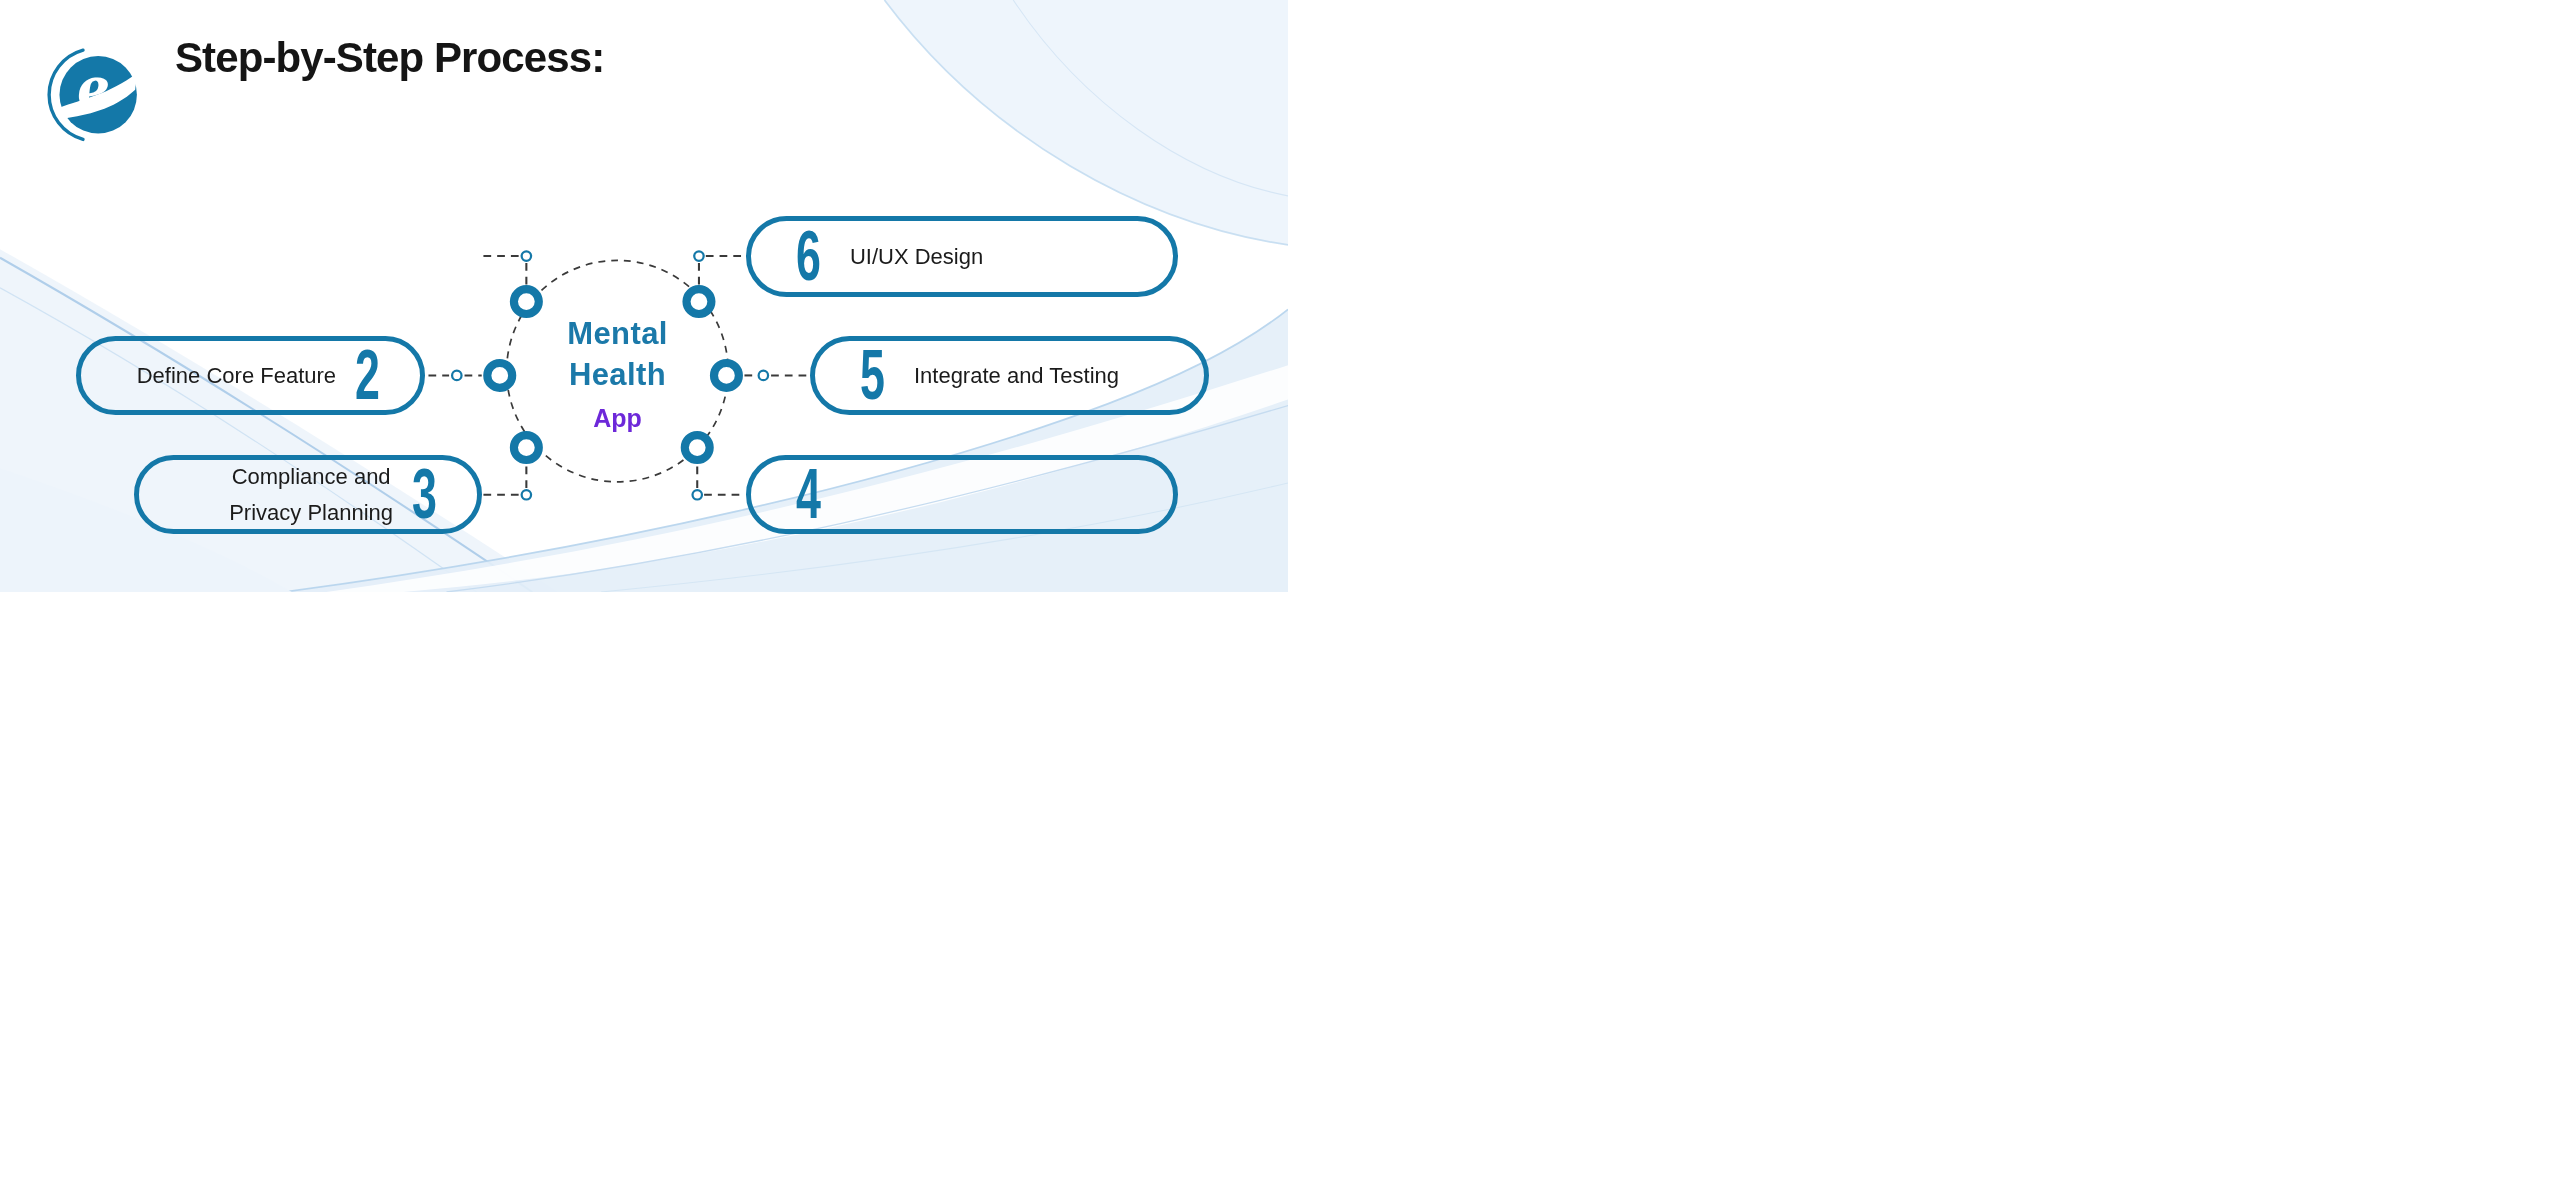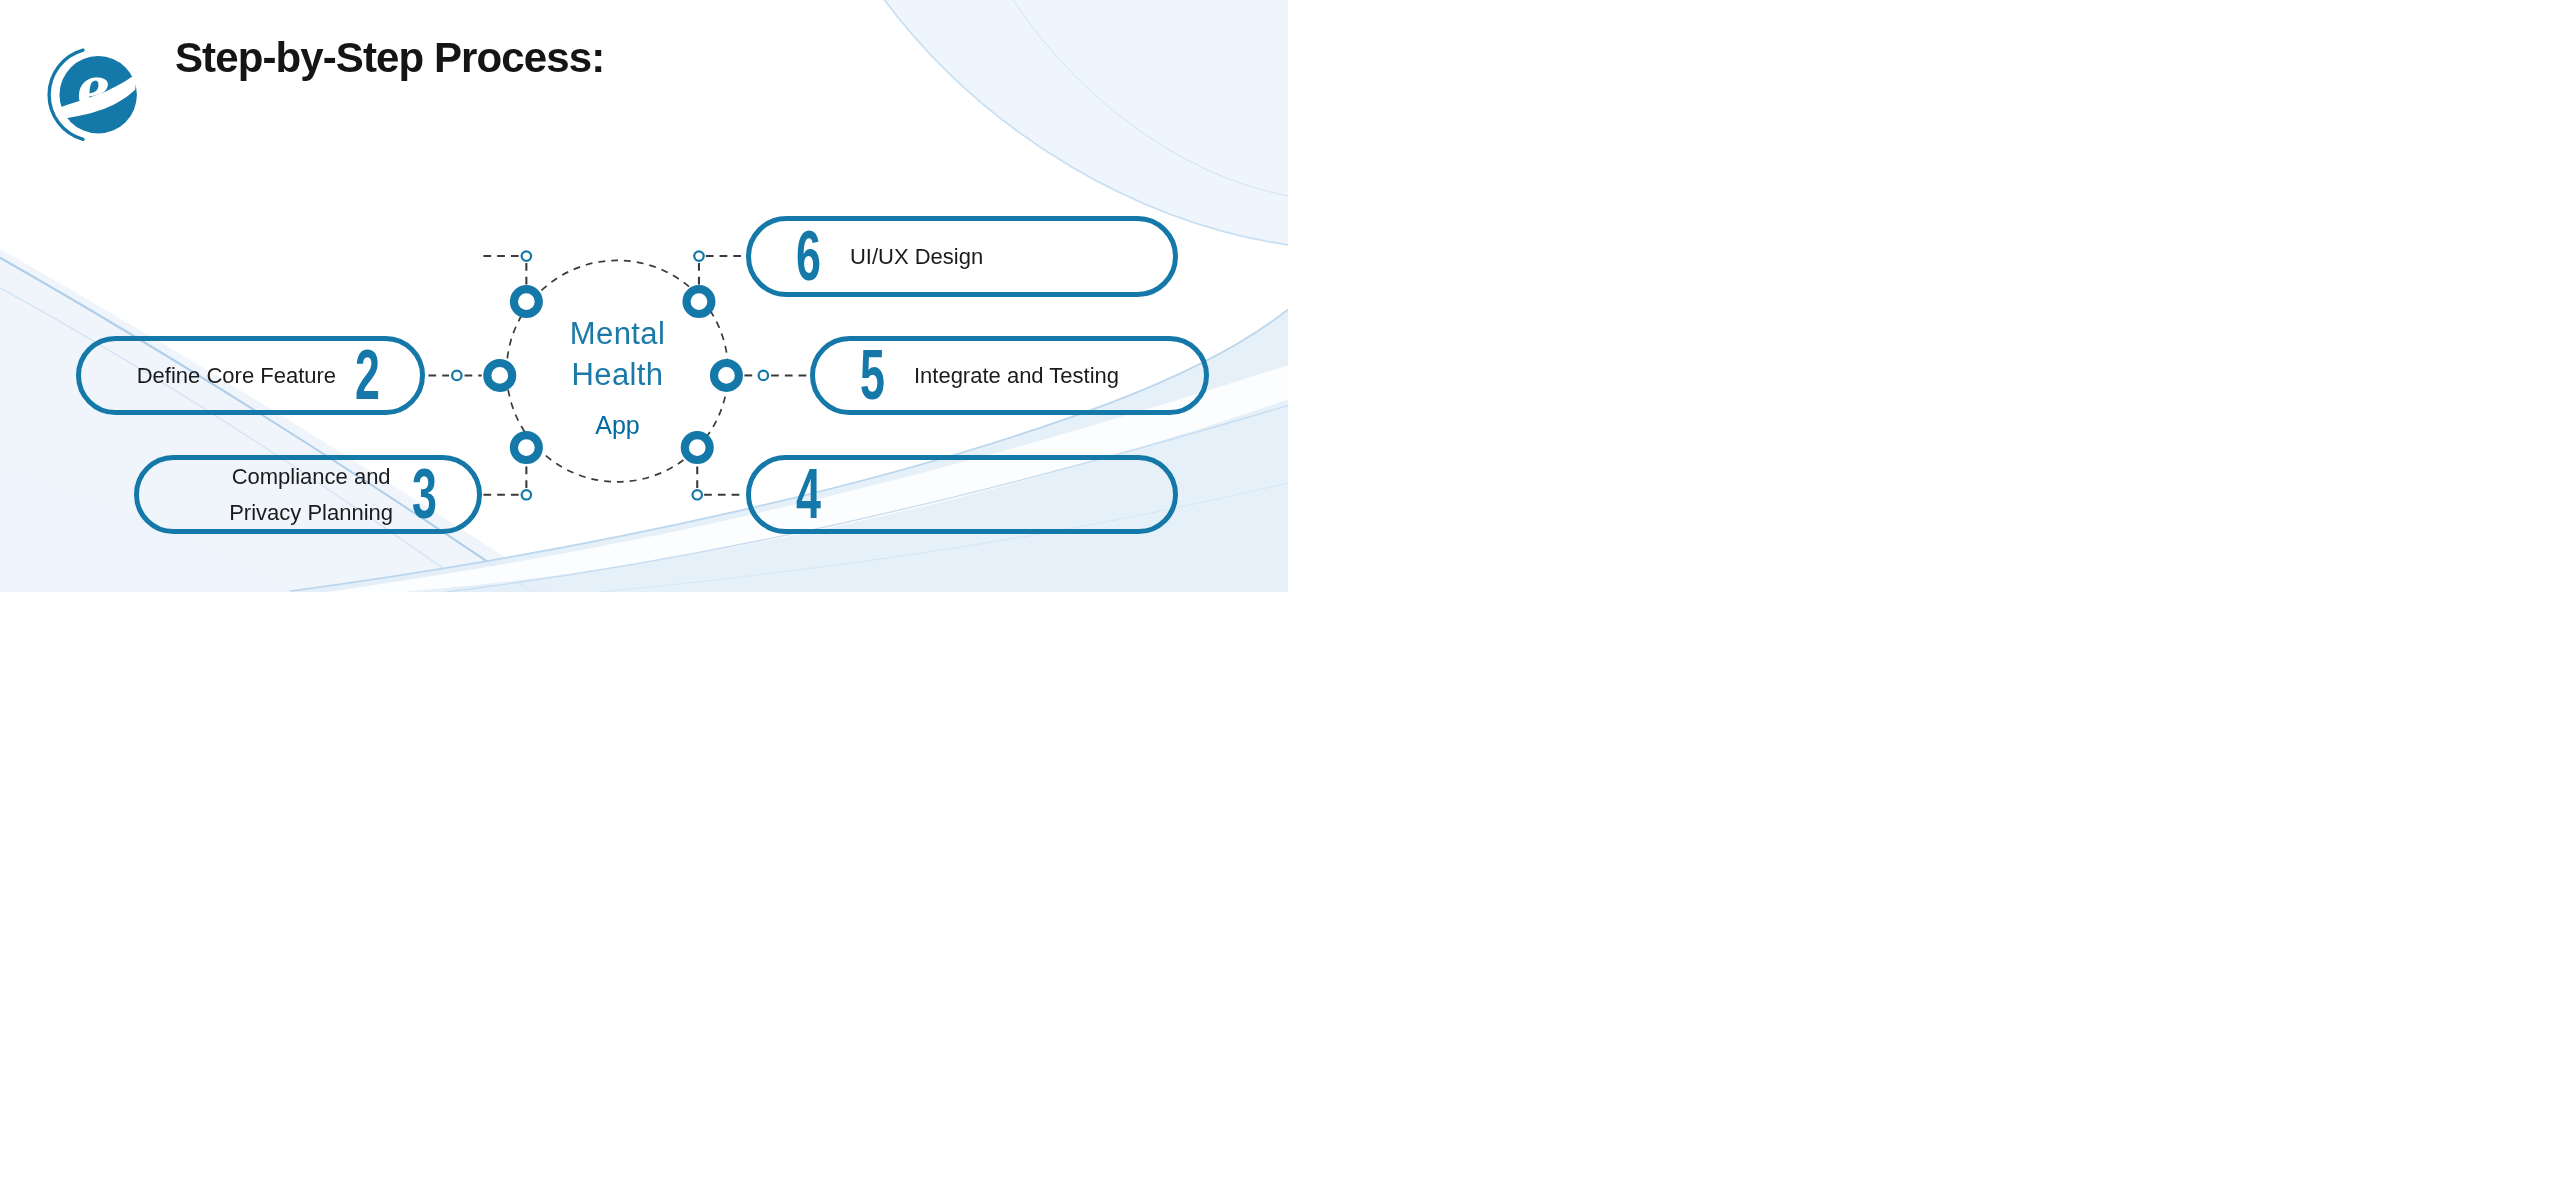--- a/index.html
+++ b/index.html
@@ -43,22 +43,22 @@
   #pill-3{left:134px;top:455px;width:348px;height:79px;}
   #pill-6{left:746px;top:216px;width:432px;height:81px;}
   #pill-5{left:810px;top:336px;width:399px;height:79px;}
   #pill-4{left:746px;top:455px;width:432px;height:79px;}
 
   
   .center-label{
     position:absolute;left:506px;top:313px;width:223px;z-index:2;
     text-align:center;
   }
-  .cl-big{font-size:31px;font-weight:400;color:#1b79a9;line-height:41px;letter-spacing:0.4px;}
-  .cl-small{font-size:25px;font-weight:400;color:#0369a1;line-height:34px;margin-top:13px;}
+  .cl-big{font-size:31px;font-weight:700;color:#1b79a9;line-height:41px;letter-spacing:0.4px;}
+  .cl-small{font-size:25px;font-weight:700;color:#6d28d9;line-height:34px;margin-top:6px;}
 
   
   .dashc{fill:none;stroke:#3a3a3a;stroke-width:2;stroke-dasharray:8 7;}
   .conn{fill:none;stroke:#3a3a3a;stroke-width:2.4;stroke-dasharray:9 7;}
   .mini{fill:#ffffff;stroke:#1478a8;stroke-width:2.6;}
   .node{fill:#ffffff;stroke:#1478a8;stroke-width:9.5;}
 </style>
 </head>
 <body>
 

